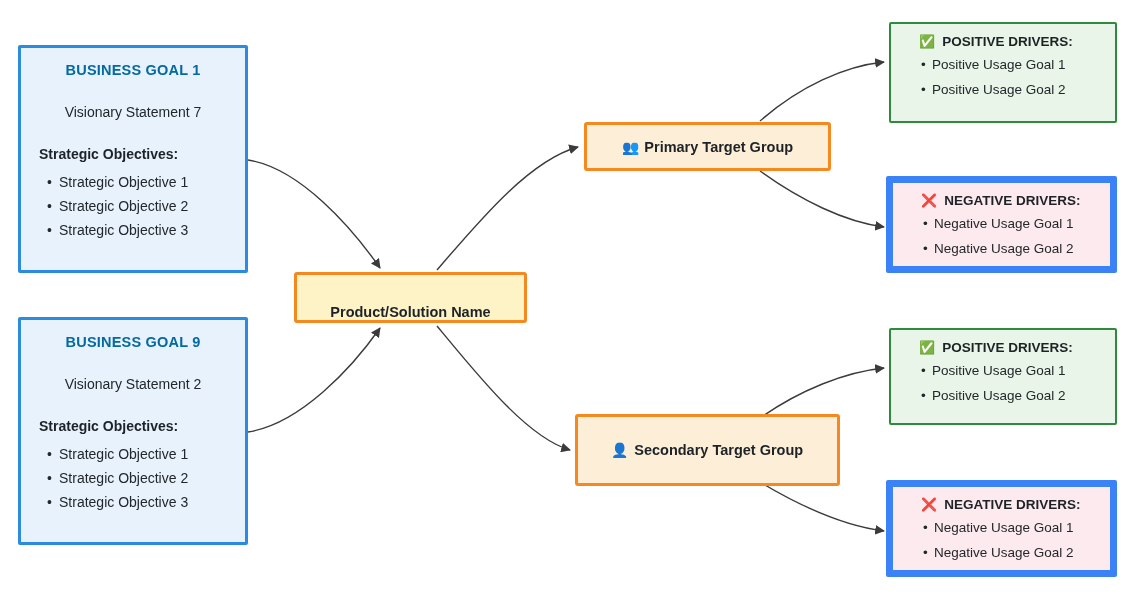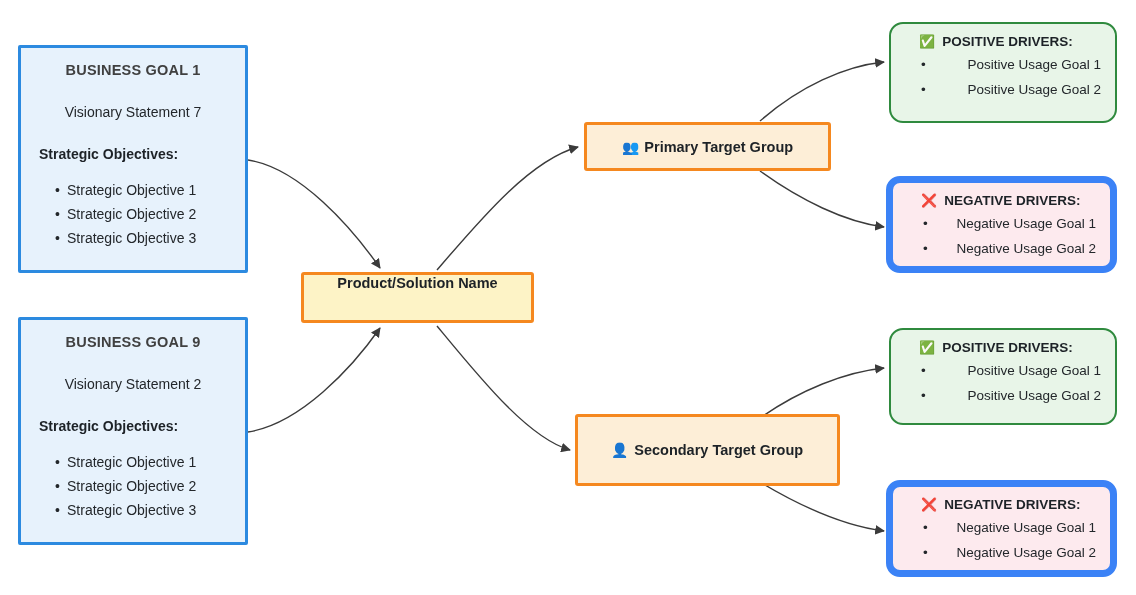--- a/index.html
+++ b/index.html
@@ -37,37 +37,37 @@
     border: 3px solid #2c8ae0;
     border-radius: 2px;
     padding: 14px 18px 12px 18px;
     color: #23272b;
   }
   .goal-title {
     text-align: center;
     font-weight: bold;
     font-size: 14.5px;
     letter-spacing: 0.2px;
-    color: #404040;
+    color: #0369a1;
     margin-bottom: 26px;
   }
   .goal-vision {
     text-align: center;
     font-size: 14px;
     color: #23272b;
     margin-bottom: 26px;
   }
   .goal-sub {
     font-weight: bold;
     font-size: 14px;
     color: #1d2227;
     margin-bottom: 4px;
   }
   .goal-list {
-    margin: 16px;
+    margin: 8px;
     padding: 0;
     list-style: none;
   }
   .goal-list li {
     font-size: 14px;
     line-height: 24px;
     color: #23272b;
     padding-left: 12px;
     position: relative;
     white-space: nowrap;
@@ -79,23 +79,22 @@
     top: 0;
     color: #23272b;
   }
 
   
   .product-box {
     background: #fdf3c6;
     border: 3px solid #f5881f;
     border-radius: 3px;
     display: flex;
-    align-items: flex-start;
+    align-items: flex-end;
     justify-content: center;
-    margin-left: 7px;
   }
   .product-label {
     font-weight: bold;
     font-size: 14.5px;
     color: #1d2227;
     text-align: center;
   }
 
   
   .target-box {
@@ -117,21 +116,21 @@
   .emoji {
     font-family: "DejaVu Sans", sans-serif;
     font-size: 14px;
     margin-right: 5px;
   }
   .emoji-people { color: #5b2d8e; }
   .emoji-person { color: #5b2d8e; }
 
   
   .driver-box {
-    border-radius: 14px;
+    border-radius: 2px;
     padding: 10px 14px 18px 28px;
     box-sizing: border-box;
   }
   .driver-pos {
     background: #e8f5e8;
     border: 2px solid #2f8a3e;
   }
   .driver-neg {
     background: #fdeaee;
     border: 7px solid #3b82f6;
@@ -155,21 +154,20 @@
     padding: 0;
     list-style: none;
   }
   .driver-list li {
     font-size: 13.5px;
     line-height: 25px;
     color: #23272b;
     padding-left: 13px;
     position: relative;
     white-space: nowrap;
-    text-align: right;
   }
   .driver-list li::before {
     content: "\2022";
     position: absolute;
     left: 2px;
     top: 0;
     color: #23272b;
   }
 </style>
 </head>

